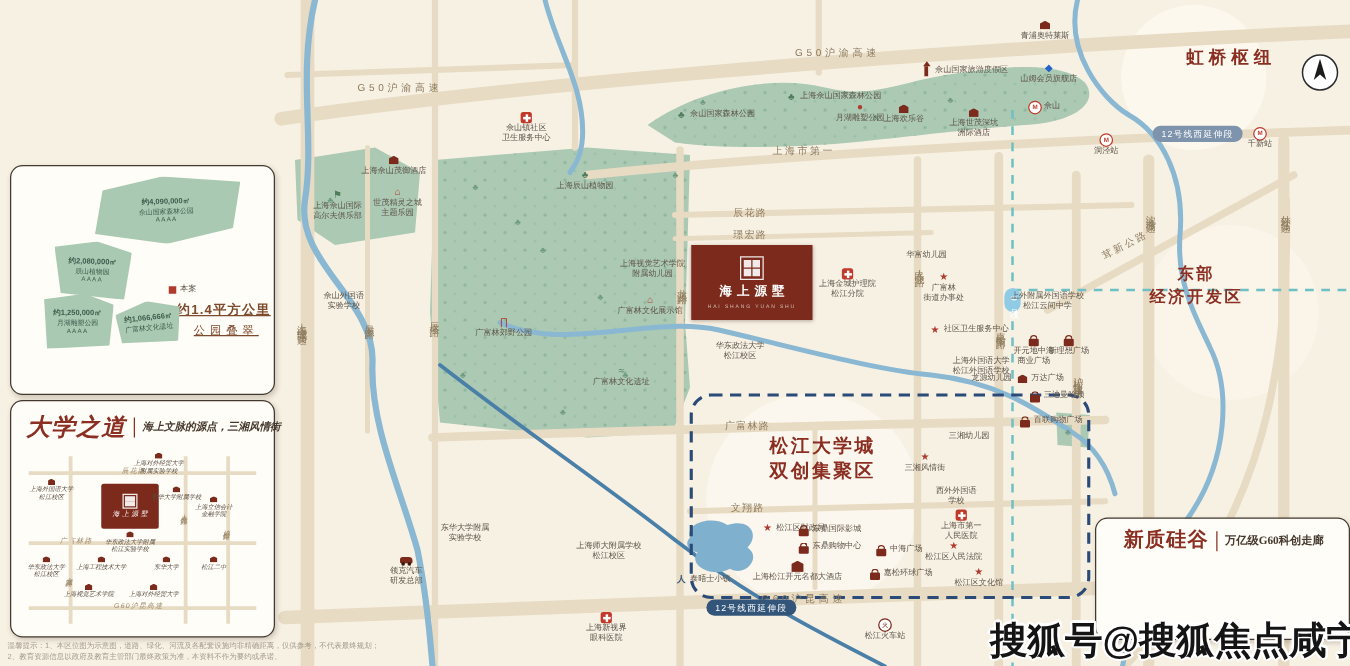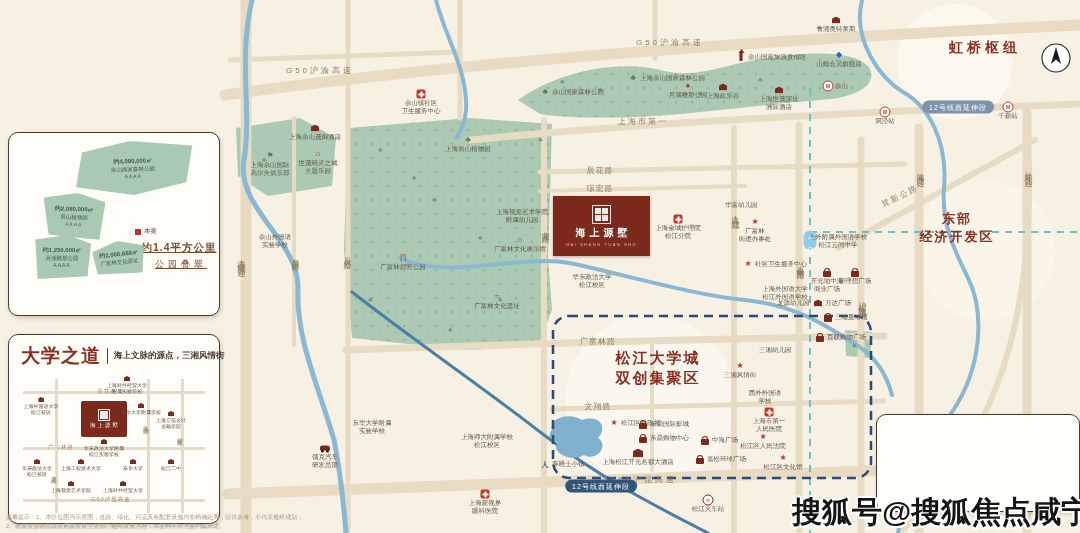--- a/index.html
+++ b/index.html
@@ -58,21 +58,21 @@
   .ic-tower::before{content:"";position:absolute;top:-4px;left:50%;transform:translateX(-50%);
     border-left:3px solid transparent;border-right:3px solid transparent;border-bottom:4px solid #7b2a1c;}
   .ic-car{width:10px;height:5px;background:#7b2a1c;border-radius:2px 3px 1px 1px;}
   .ic-car::before{content:"";position:absolute;bottom:-2px;left:1px;width:3px;height:3px;border-radius:50%;background:#3a1a10;}
   .ic-car::after{content:"";position:absolute;bottom:-2px;right:1px;width:3px;height:3px;border-radius:50%;background:#3a1a10;}
 
   
   .card{position:absolute;background:#fffdf7;border:1.5px solid #43392f;border-radius:10px;
     box-shadow:1px 2px 4px rgba(90,70,50,.25);z-index:6;}
   #card-forest{left:8px;top:132px;width:210px;height:182px;}
-  #card-univ{left:8px;top:334px;width:210px;height:188px;}
+  #card-univ{left:8px;top:320px;width:210px;height:188px;font-style:italic;}
   #card-silicon{left:876px;top:414px;width:202px;height:96px;}
   .card-title-row{display:flex;align-items:center;gap:6px;padding:8px 10px 2px 12px;}
   .card-title{font-family:"Liberation Serif",serif;font-weight:bold;color:#8a2f22;font-size:19px;letter-spacing:1px;white-space:nowrap;}
   .card-divider{width:1px;height:16px;background:#8a2f22;flex:none;}
   .card-sub{font-family:"Liberation Serif",serif;color:#45392e;font-size:9px;font-weight:bold;white-space:nowrap;}
   #patch-area{position:relative;margin:2px 8px 0 8px;height:146px;}
   .patch{position:absolute;background:#a9c9b3;display:flex;flex-direction:column;align-items:center;
     justify-content:center;text-align:center;color:#3f5a4a;}
   .patch .l0{font-size:6px;font-weight:bold;}
   .patch .l1{font-size:5.5px;}
@@ -584,20 +584,25 @@
           <div class="mlb">上海视觉艺术学院</div>
         </div>
         <div class="mini-school" style="left: 104px; top: 106px;">
           <div class="mic"></div>
           <div class="mlb">上海对外经贸大学</div>
         </div>
       </div>
   </div>
 
   <div class="card" id="card-silicon">
+    <div class="card-title-row" style="justify-content:center;padding-top:7px;">
+      <span class="card-title" style="font-size:16px">新质硅谷</span>
+      <span class="card-divider"></span>
+      <span class="card-sub">万亿级G60科创走廊</span>
+    </div>
   </div>
 
   <div id="watermark">搜狐号@搜狐焦点咸宁站</div>
   <div id="disclaimer">
     <div>温馨提示：1、本区位图为示意图，道路、绿化、河流及各配套设施均非精确距离，仅供参考，不代表最终规划；</div>
     <div>2、教育资源信息以政府及教育主管部门最终政策为准，本资料不作为要约或承诺。</div>
   </div>
 </div>
 
 </body></html>

